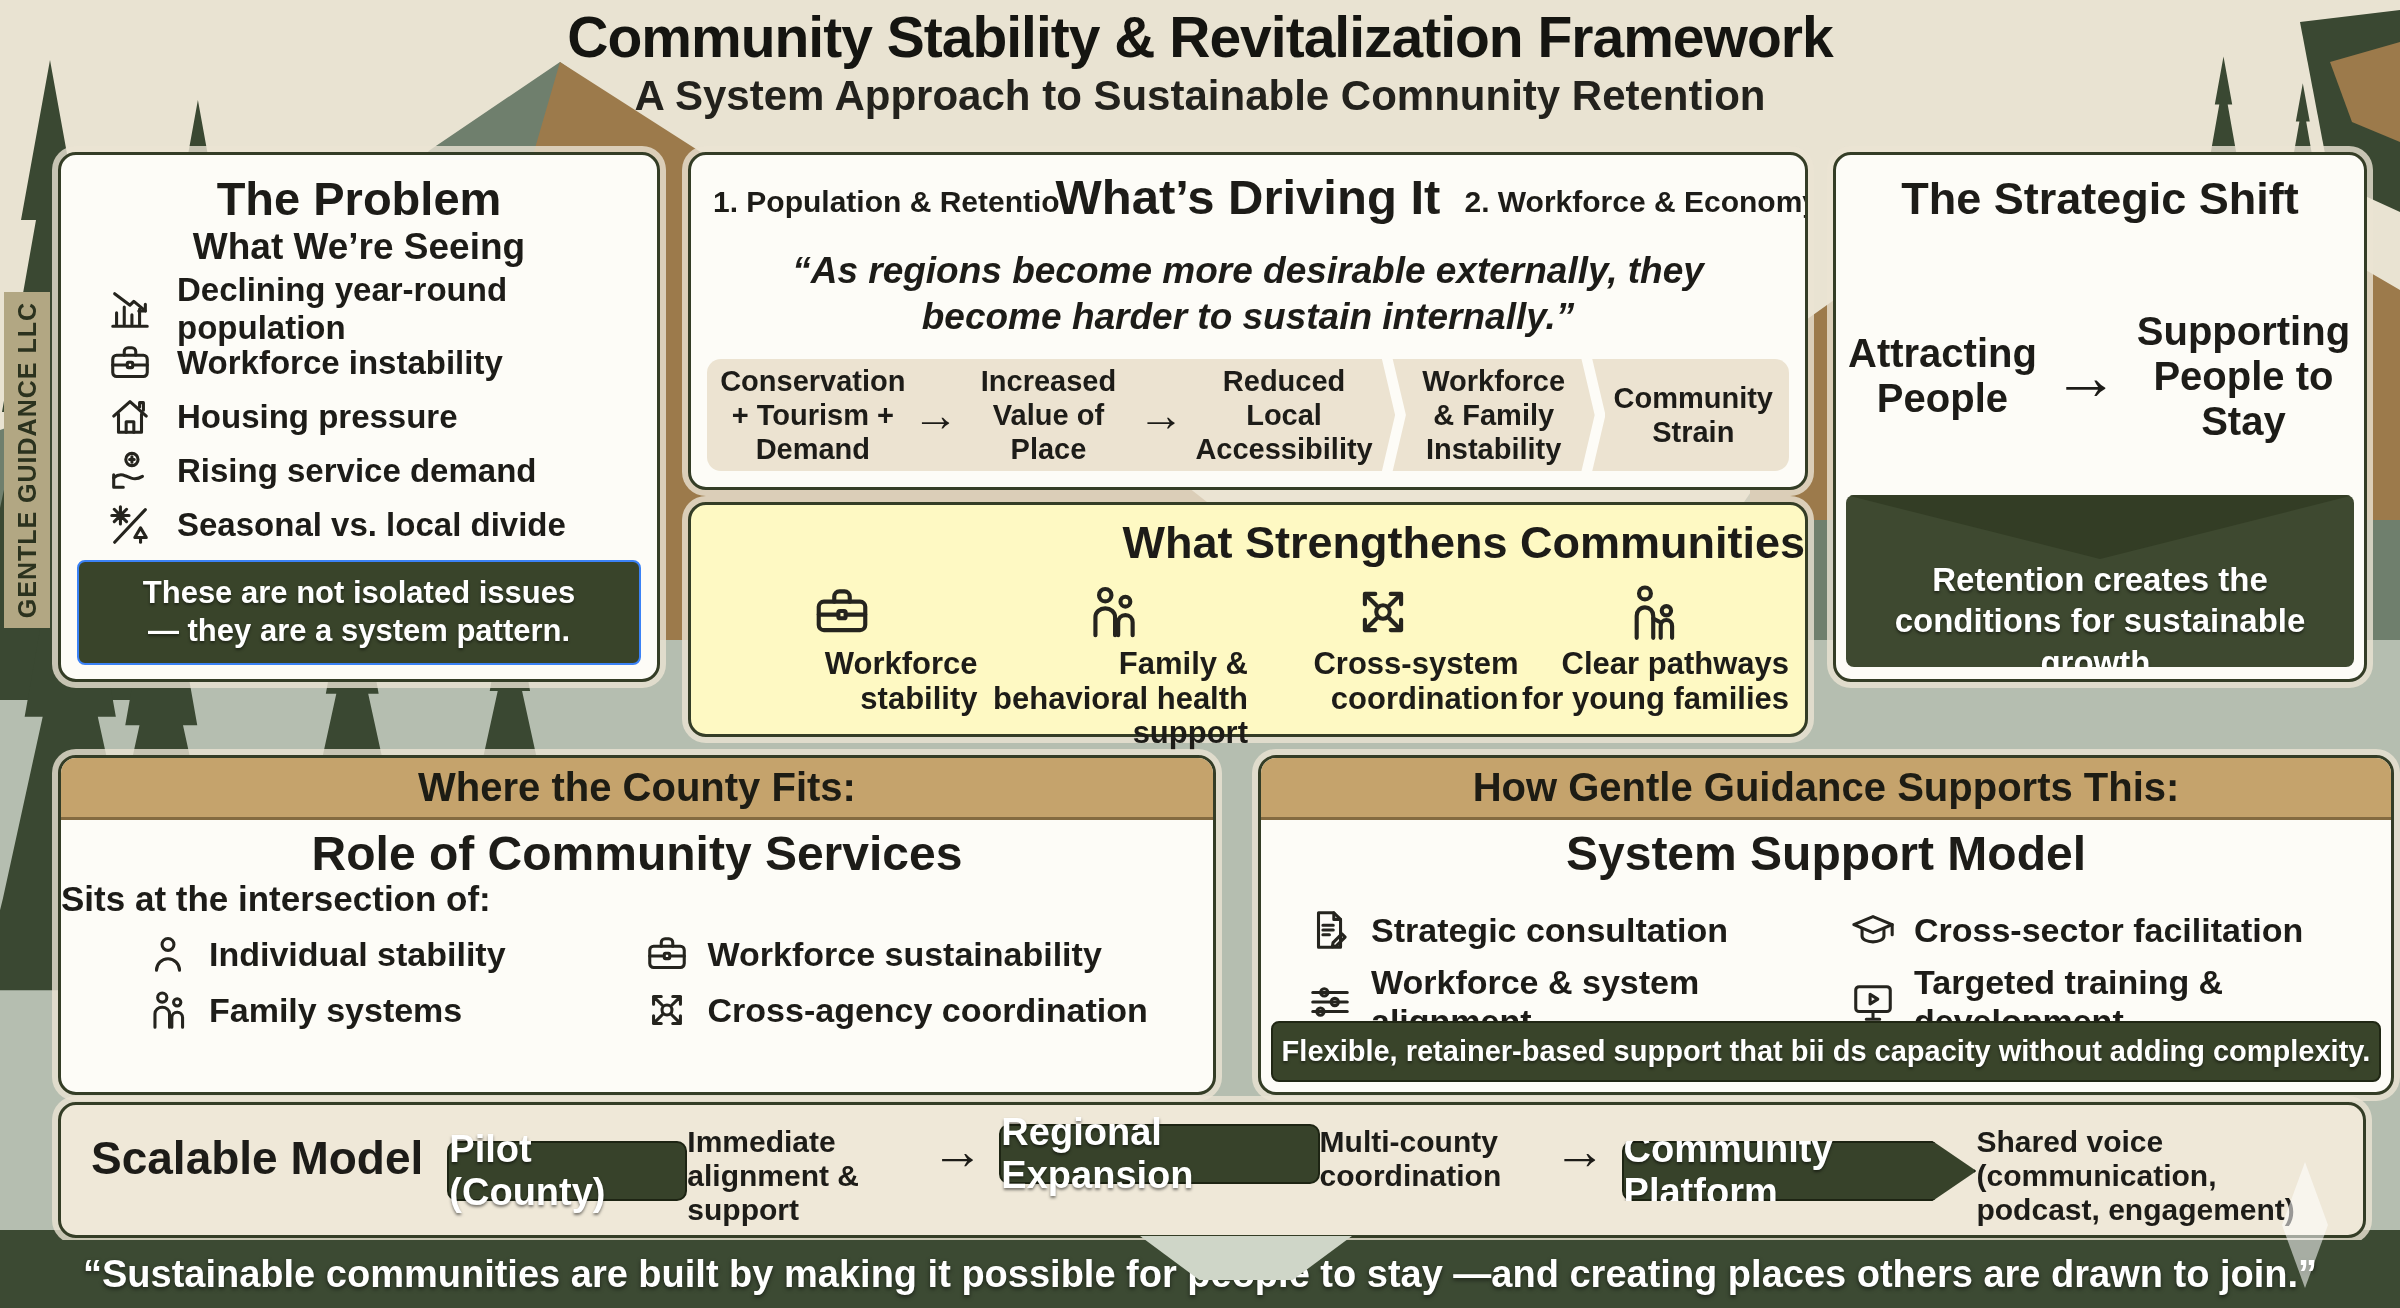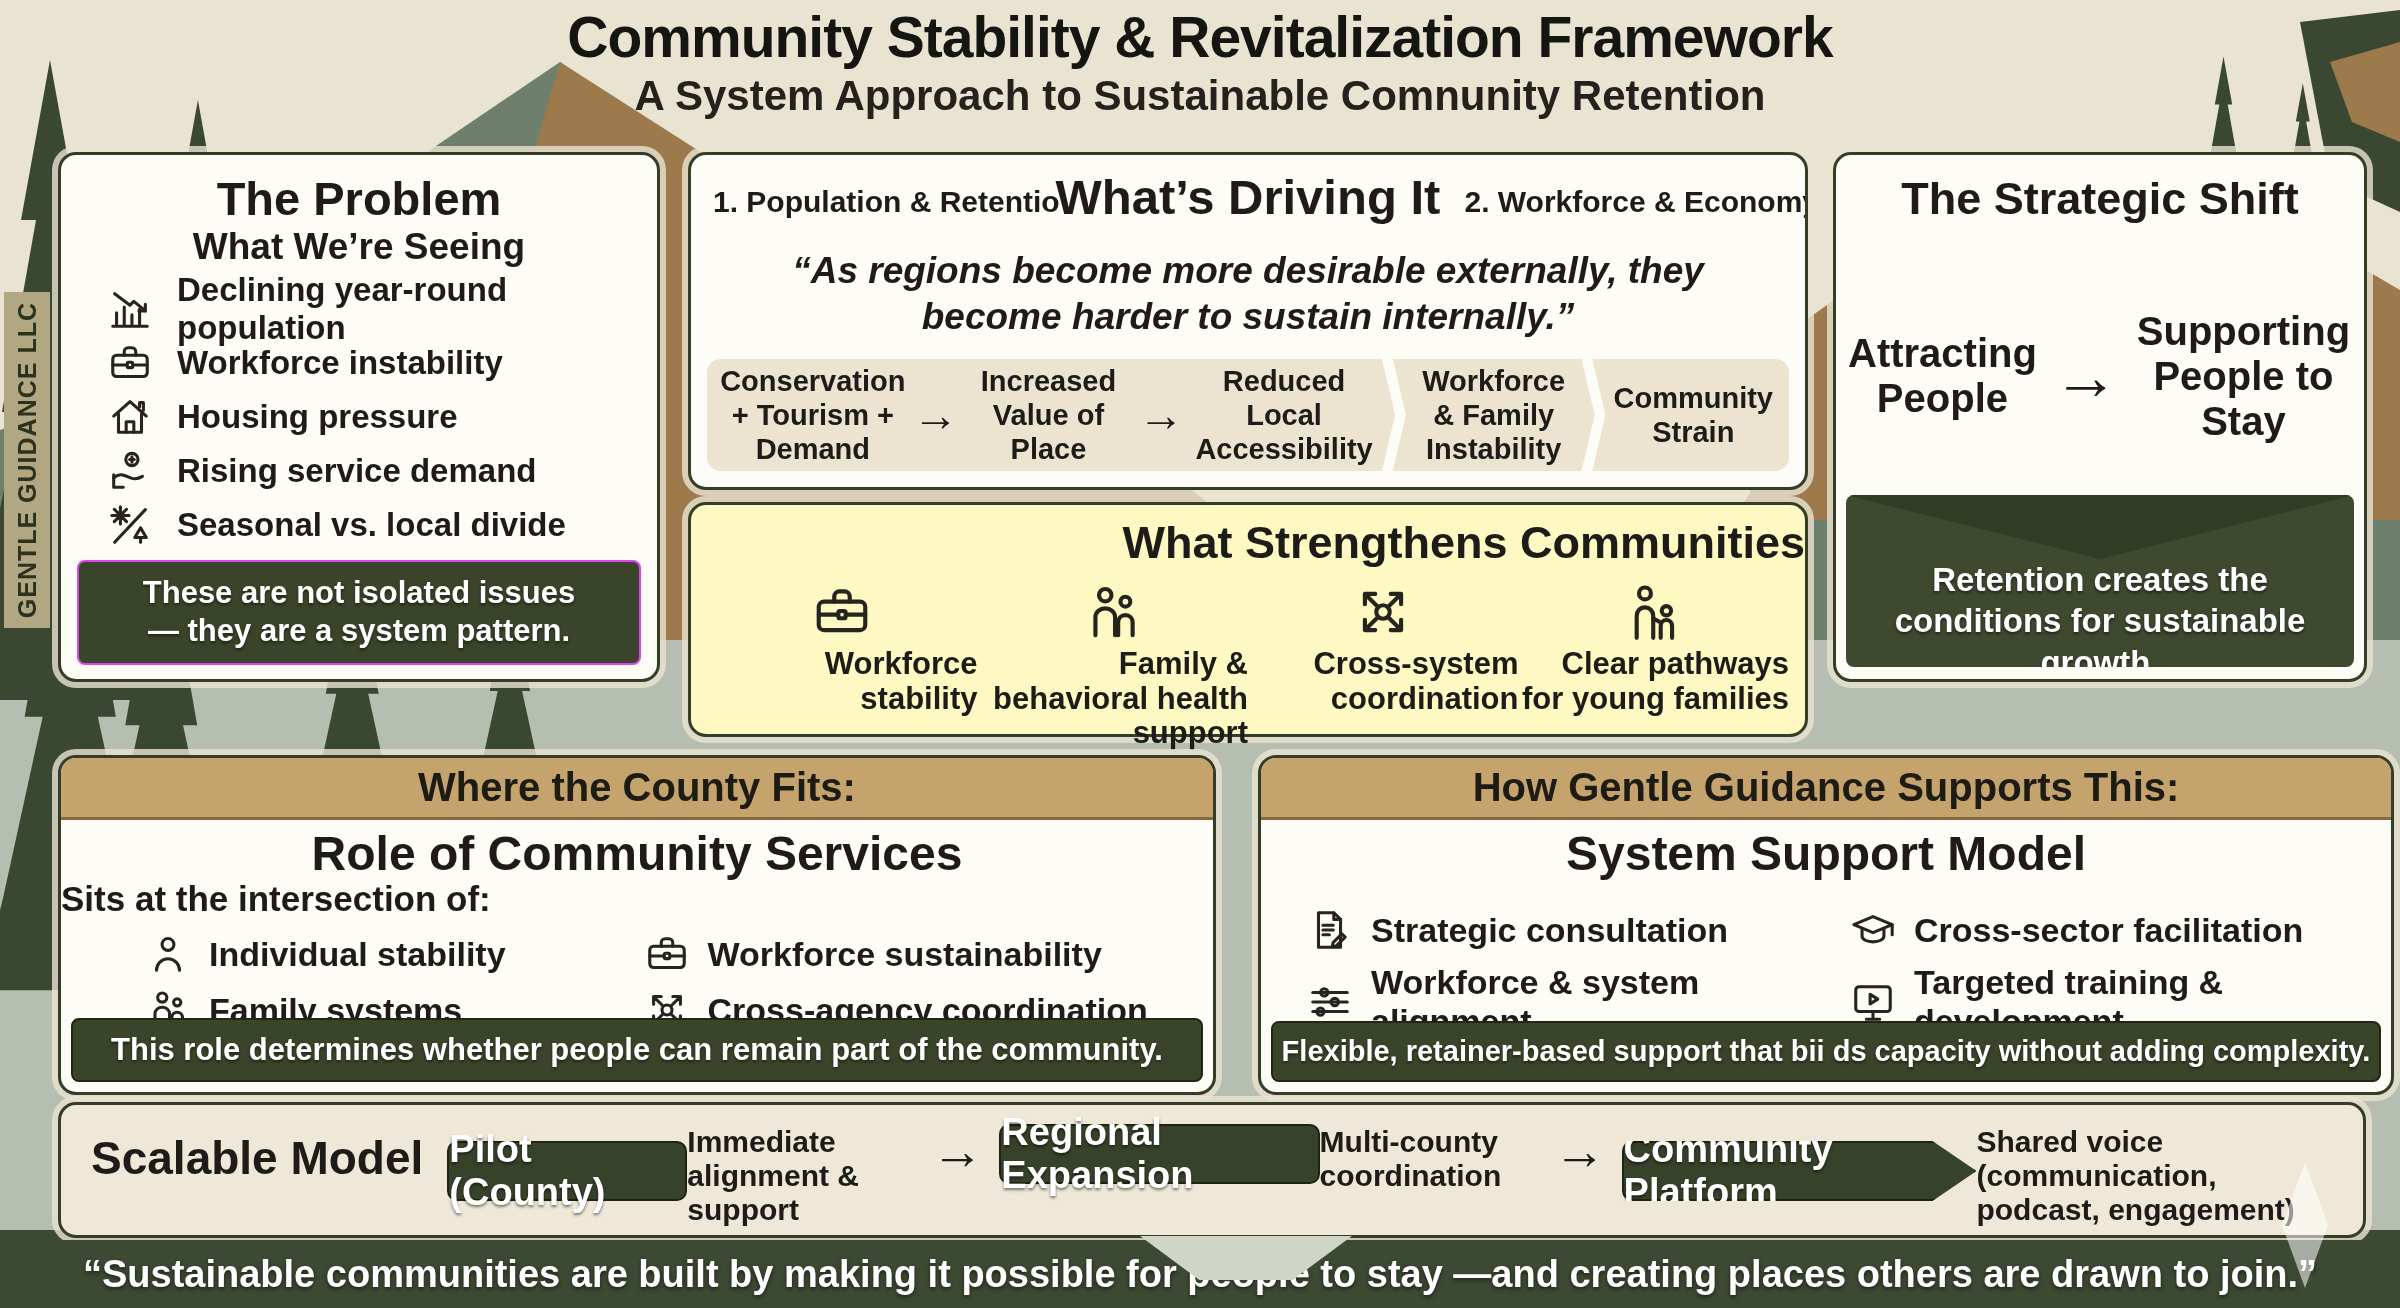--- a/index.html
+++ b/index.html
@@ -25,21 +25,21 @@
 
   
   .problem-panel { left:58px; top:152px; width:602px; height:530px; padding:16px 18px; text-align:center; }
   .problem-panel .p-title { font-size:47px; font-weight:bold; }
   .problem-panel .p-sub { font-size:37px; font-weight:bold; margin-top:0px; }
   .problem-list { list-style:none; text-align:left; margin:14px 0 0 26px; }
   .problem-list li { display:flex; align-items:center; gap:22px; height:54px; font-size:33px; font-weight:bold; }
   .ic { width:50px; flex:0 0 50px; display:flex; justify-content:center; }
   .ic svg { width:46px; height:46px; }
   .banner-dark { position:absolute; left:16px; right:16px; bottom:14px; background:#39442a;
-                 border:2px solid #d946ef; border-radius:8px; color:#fff; font-weight:bold;
+                 border:2px solid #3b82f6; border-radius:8px; color:#fff; font-weight:bold;
                  font-size:31px; line-height:1.25; padding:12px 46px; text-align:center;
                  text-shadow:0 2px 3px rgba(0,0,0,.45); }
 
   
   .driving-panel { left:688px; top:152px; width:1120px; height:338px; overflow:hidden;
                    text-align:center; padding-top:14px; }
   .driving-head { position:relative; height:62px; }
   .driving-title { font-size:49px; font-weight:bold; }
   .driving-label-left  { position:absolute; left:22px;  top:16px; font-size:30px; font-weight:bold; white-space:nowrap; }
   .driving-label-right { position:absolute; right:-14px; top:16px; font-size:30px; font-weight:bold; white-space:nowrap; }
@@ -330,21 +330,20 @@
         <span>Family systems</span>
       </div>
       <div class="g-item">
         <svg class="ln" viewBox="0 0 24 24">
             <circle cx="12" cy="12" r="2.6"></circle>
             <path d="M9.8 9.8 5 5m0 4V5h4M14.2 9.8 19 5m-4 0h4v4M9.8 14.2 5 19m0-4v4h4M14.2 14.2 19 19m0-4v4h-4"></path>
           </svg>
         <span>Cross-agency coordination</span>
       </div>
     </div>
-    <div class="panel-footer">This role determines whether people can remain part of the community.</div>
   </section>
 
   <section class="panel guidance-panel">
     <div class="tan-head">How Gentle Guidance Supports This:</div>
     <div class="mid-title">System Support Model</div>
     <div class="item-grid tight">
       <div class="g-item">
         <svg class="ln" viewBox="0 0 24 24">
             <path d="M6 3h8l3.5 3.5V21H6z"></path>
             <path d="M14 3v3.5h3.5"></path>

